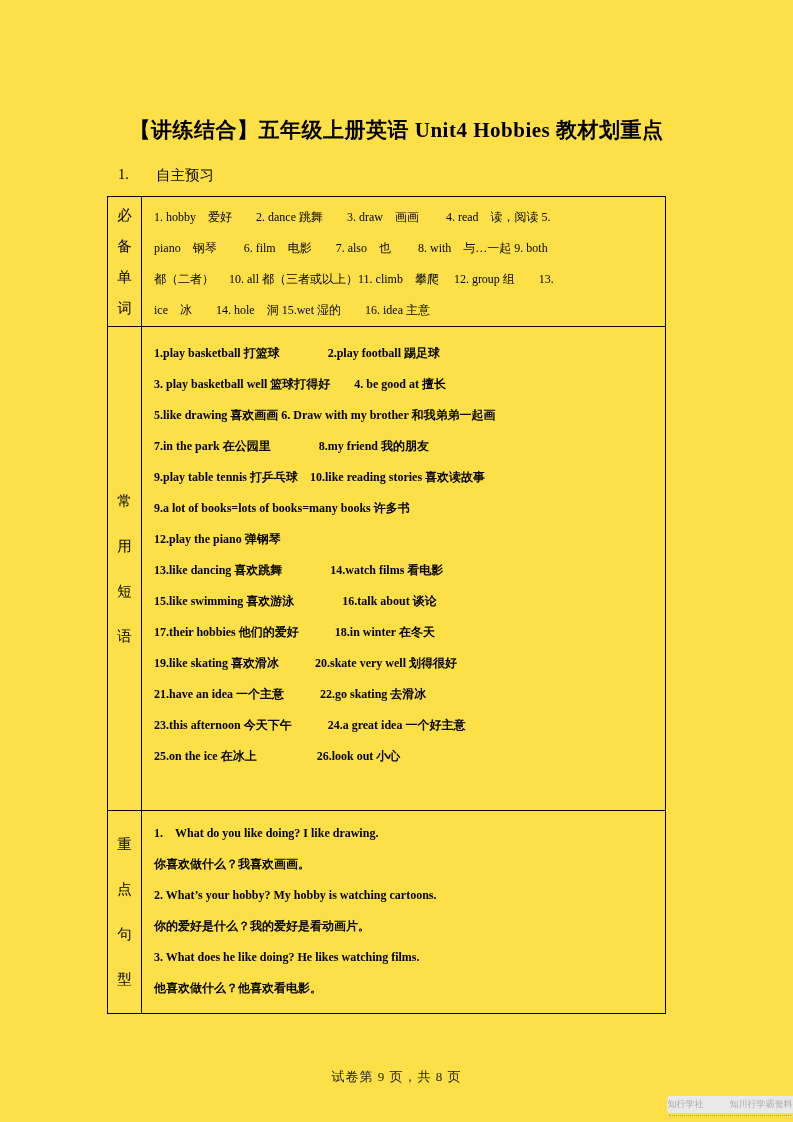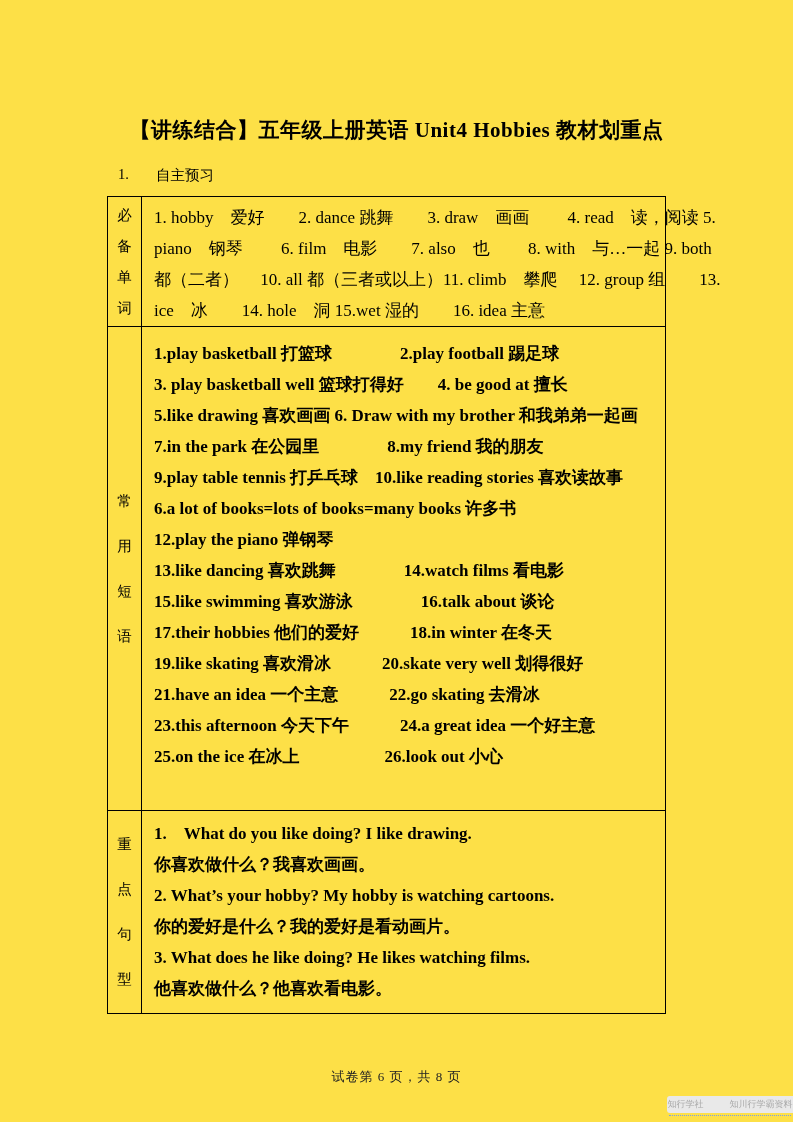--- a/index.html
+++ b/index.html
@@ -20,21 +20,21 @@
   }
   .trow{display:flex;}
   .trow + .trow{border-top:1px solid #000;}
   .hdr{
     width:33px;flex:0 0 33px;border-right:1px solid #000;
     display:flex;flex-direction:column;align-items:center;justify-content:center;
     font-size:14.5px;
   }
   .hdr-tight span{line-height:31px;}
   .hdr-wide span{line-height:45px;}
-  .content{flex:1;padding-left:12px;font-size:17px;min-width:0;}
+  .content{flex:1;padding-left:12px;font-size:12px;min-width:0;}
   .content .line{line-height:31px;white-space:pre;}
   .pad-a{padding-top:5px;}
   .pad-b{padding-top:11px;font-weight:bold;}
   .pad-c{padding-top:7px;font-weight:bold;}
   .h-row1{height:129px;}
   .h-row2{height:483px;}
   .h-row3{height:202px;}
   .footer{
     position:absolute;top:1068px;left:0;right:0;text-align:center;
     font-size:13px;color:#222;letter-spacing:1px;
@@ -85,21 +85,21 @@
         <span>用</span>
         <span>短</span>
         <span>语</span>
       </div>
       <div class="content pad-b">
         <div class="line">1.play basketball 打篮球　　　　2.play football 踢足球</div>
         <div class="line">3. play basketball well 篮球打得好　　4. be good at 擅长</div>
         <div class="line">5.like drawing 喜欢画画 6. Draw with my brother 和我弟弟一起画</div>
         <div class="line">7.in the park 在公园里　　　　8.my friend 我的朋友</div>
         <div class="line">9.play table tennis 打乒乓球　10.like reading stories 喜欢读故事</div>
-        <div class="line">6.a lot of books=lots of books=many books 许多书</div>
+        <div class="line">9.a lot of books=lots of books=many books 许多书</div>
         <div class="line">12.play the piano 弹钢琴</div>
         <div class="line">13.like dancing 喜欢跳舞　　　　14.watch films 看电影</div>
         <div class="line">15.like swimming 喜欢游泳　　　　16.talk about 谈论</div>
         <div class="line">17.their hobbies 他们的爱好　　　18.in winter 在冬天</div>
         <div class="line">19.like skating 喜欢滑冰　　　20.skate very well 划得很好</div>
         <div class="line">21.have an idea 一个主意　　　22.go skating 去滑冰</div>
         <div class="line">23.this afternoon 今天下午　　　24.a great idea 一个好主意</div>
         <div class="line">25.on the ice 在冰上　　　　　26.look out 小心</div>
       </div>
     </div>
@@ -116,21 +116,21 @@
         <div class="line">你喜欢做什么？我喜欢画画。</div>
         <div class="line">2. What’s your hobby? My hobby is watching cartoons.</div>
         <div class="line">你的爱好是什么？我的爱好是看动画片。</div>
         <div class="line">3. What does he like doing? He likes watching films.</div>
         <div class="line">他喜欢做什么？他喜欢看电影。</div>
       </div>
     </div>
 
   </div>
 
-  <div class="footer">试卷第 6 页，共 8 页</div>
+  <div class="footer">试卷第 9 页，共 8 页</div>
 
   <div class="watermark">
     <span>知行学社</span>
     <span>知川行学霸资料</span>
   </div>
   <div class="wm-underline"></div>
 
 </div>
 
 </body></html>

